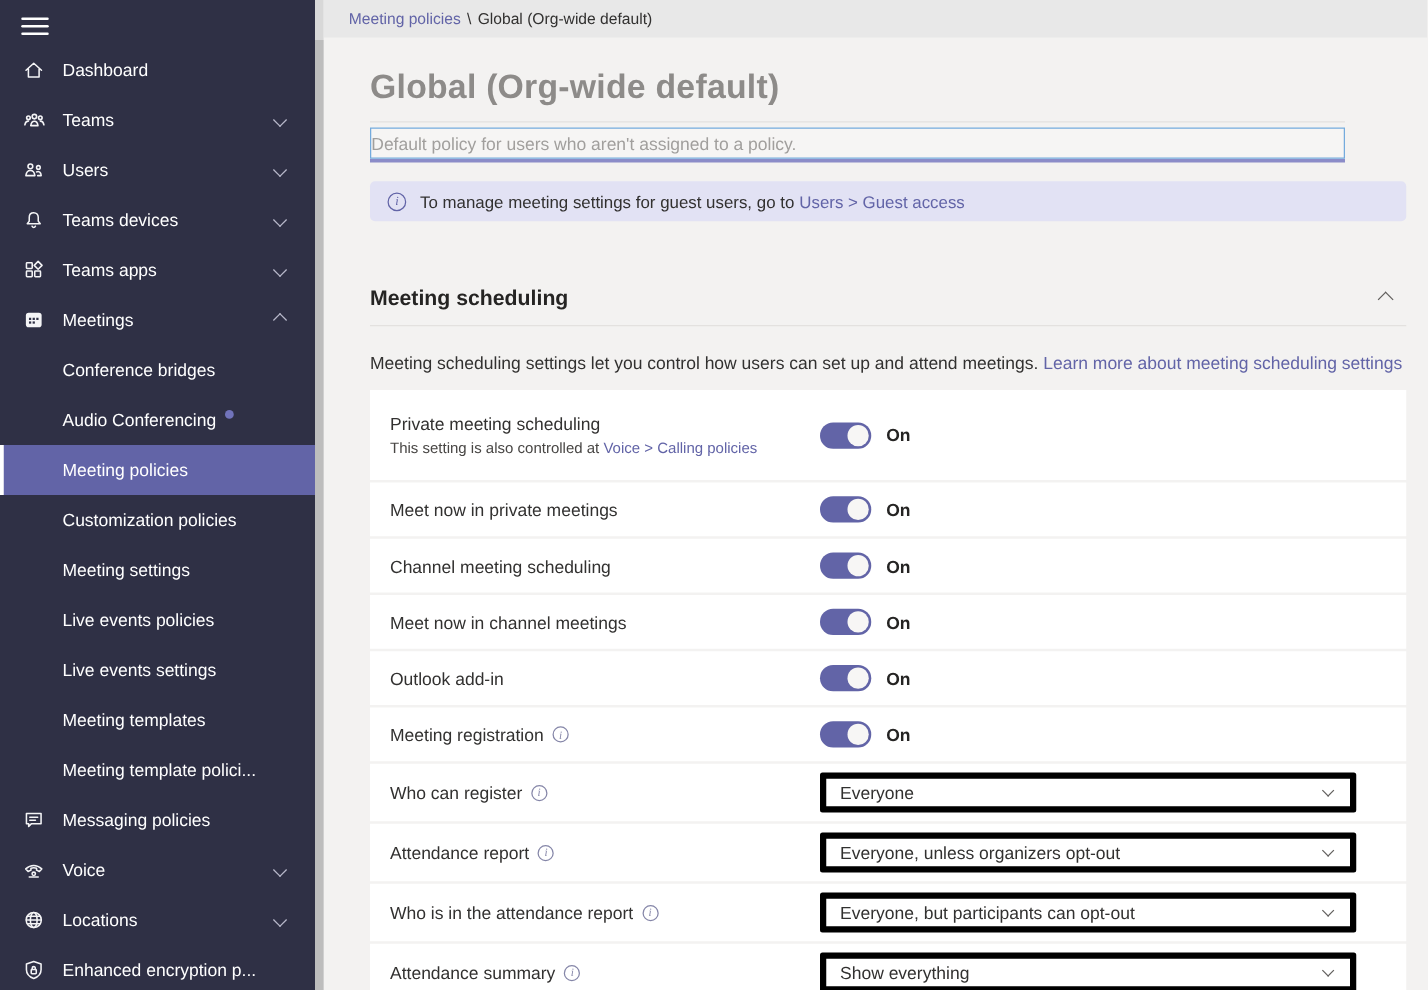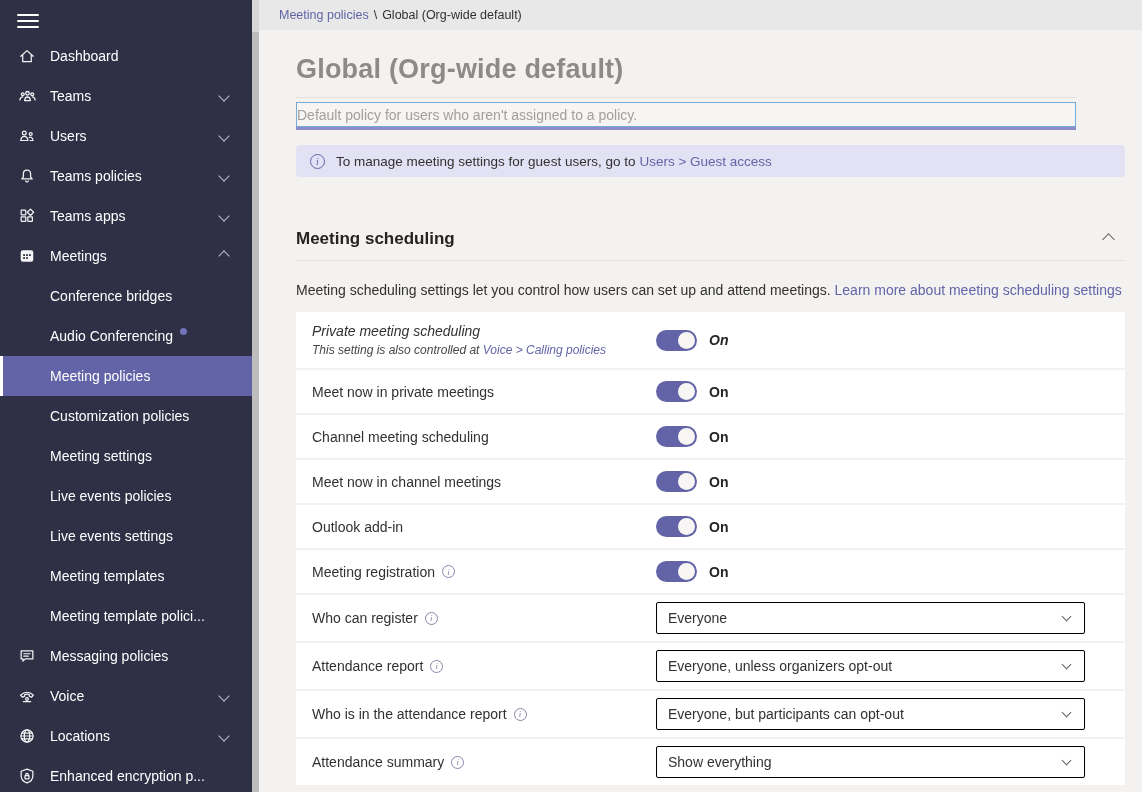--- a/index.html
+++ b/index.html
@@ -46,32 +46,32 @@
 
   .section-header { width:829px; margin-top:52px; display:flex; align-items:center; justify-content:space-between; }
   .section-header h2 { font-size:17px; font-weight:bold; color:#252423; }
   .section-header .chev { width:9px; height:9px; margin-right:12px; cursor:pointer; }
   .section-hr { width:829px; height:1px; background:#e3e1df; border:0; margin:11px 0 0 0; }
   .section-desc { width:829px; font-size:14px; color:#323130; margin-top:21px; }
   .section-desc a { color:#6264a7; text-decoration:none; cursor:pointer; }
 
   .settings { margin-top:14px; width:829px; }
   .setting-row { background:#fff; height:43px; margin-bottom:2px; display:flex; align-items:center; padding-left:16px; }
-  .setting-row.tall { height:56px;font-style:italic; }
+  .setting-row.tall { height:72px; }
   .setting-row.dd { height:46px;align-items:center; }
   .row-left { width:344px; flex:0 0 auto; }
   .row-label { font-size:14px; color:#323130; display:flex; align-items:center; }
   .info-i { width:13px; height:13px; border:1px solid #8586a8; border-radius:50%; color:#8586a8; font-size:9px; font-style:italic; display:inline-flex; align-items:center; justify-content:center; margin-left:7px; font-family:"Liberation Serif", serif; cursor:pointer; flex:0 0 auto; }
   .row-sub { font-size:12px; color:#484644; margin-top:4px; }
   .row-sub a { color:#6264a7; text-decoration:none; cursor:pointer;margin-top:37px; }
   .row-control { display:flex; align-items:center; }
   .toggle { width:41px; height:21px; border-radius:11px; background:#6264a7; position:relative; display:inline-block; cursor:pointer; flex:0 0 auto; }
   .toggle .knob { position:absolute; right:2px; top:2px; width:17px; height:17px; border-radius:50%; background:#f7f6f5; }
   .toggle-label { font-size:14px; font-weight:bold; color:#252423; margin-left:12px; }
-  .dropdown { width:429px; height:32px; background:#fff; border:1px solid #000000; border-radius:2px; display:flex; align-items:center; justify-content:space-between; padding:0 14px 0 11px; font-size:14px; color:#323130; cursor:pointer; }
+  .dropdown { width:429px; height:32px; background:#fff; border:5px solid #000000; border-radius:2px; display:flex; align-items:center; justify-content:space-between; padding:0 14px 0 11px; font-size:14px; color:#323130; cursor:pointer; }
   .dropdown .chev { width:7px; height:7px; margin-top:-3px; }
 </style>
 </head>
 <body>
 
 <div class="app">
 
   <aside class="sidebar">
     <div class="hamburger">
       <span></span>
@@ -110,21 +110,21 @@
           <span class="nav-label">Users</span>
           <span class="chev down"></span>
         </div>
         <div class="nav-item">
           <span class="nav-icon">
             <svg viewBox="0 0 16 16" width="18" height="18">
               <path fill="none" stroke="#f4f4f6" stroke-width="1.1" stroke-linecap="round" stroke-linejoin="round" d="M8 2.8c-2 0-3.2 1.4-3.2 3.2v2.8L3.4 10.6h9.2L11.2 8.8V6c0-1.8-1.2-3.2-3.2-3.2z"></path>
               <path fill="none" stroke="#f4f4f6" stroke-width="1.1" stroke-linecap="round" stroke-linejoin="round" d="M6.8 12.4c.3.6.7.9 1.2.9s.9-.3 1.2-.9"></path>
             </svg>
           </span>
-          <span class="nav-label">Teams policies</span>
+          <span class="nav-label">Teams devices</span>
           <span class="chev down"></span>
         </div>
         <div class="nav-item">
           <span class="nav-icon">
             <svg viewBox="0 0 16 16" width="18" height="18">
               <rect fill="none" stroke="#f4f4f6" stroke-width="1.1" stroke-linecap="round" stroke-linejoin="round" x="2.8" y="8.7" width="4.1" height="4.1" rx="0.5"></rect>
               <rect fill="none" stroke="#f4f4f6" stroke-width="1.1" stroke-linecap="round" stroke-linejoin="round" x="8.7" y="8.7" width="4.1" height="4.1" rx="0.5"></rect>
               <rect fill="none" stroke="#f4f4f6" stroke-width="1.1" stroke-linecap="round" stroke-linejoin="round" x="2.8" y="2.8" width="4.1" height="4.1" rx="0.5"></rect>
               <path fill="none" stroke="#f4f4f6" stroke-width="1.1" stroke-linecap="round" stroke-linejoin="round" d="M11.1 1.9 13.9 4.7 11.1 7.5 8.3 4.7z"></path>
             </svg>

